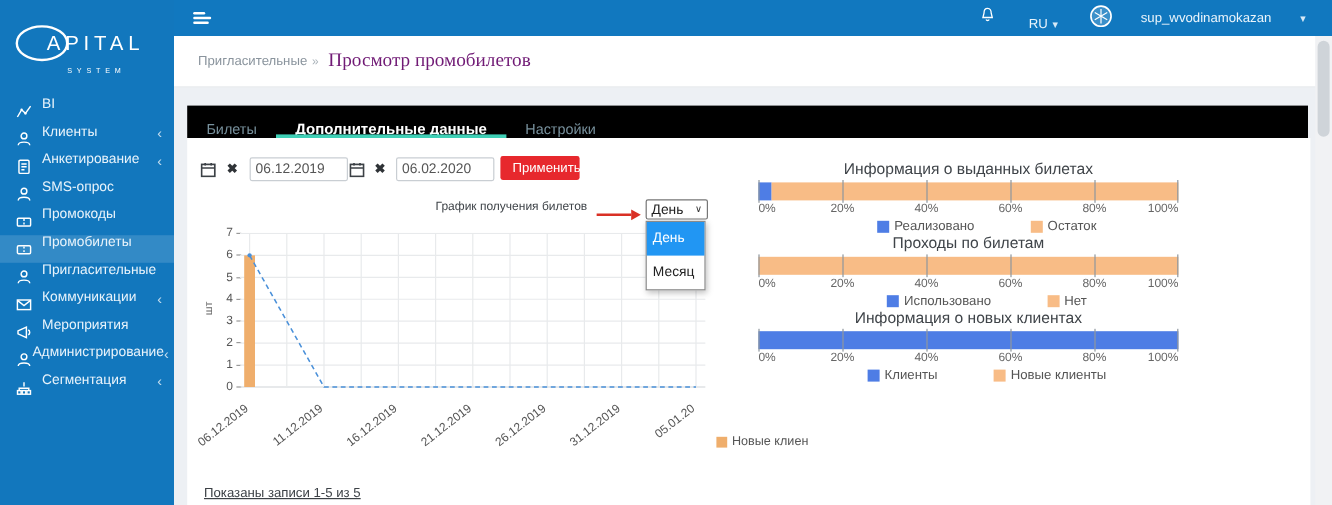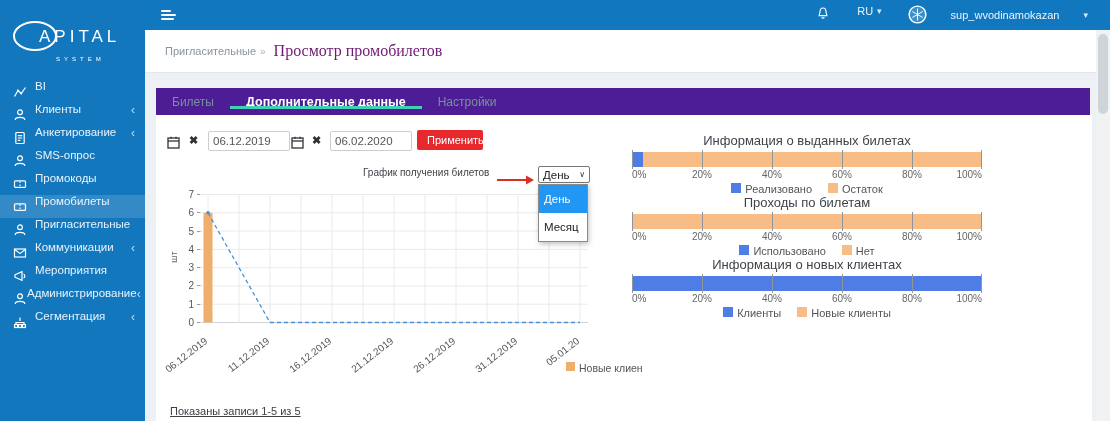--- a/index.html
+++ b/index.html
@@ -5,21 +5,21 @@
   html,body{margin:0;padding:0;background:#fff;font-family:"Liberation Sans",sans-serif;}
   .app{position:relative;width:1110px;height:421px;overflow:hidden;background:#edf0f4;}
 
   
   .topbar{position:absolute;left:145px;top:0;width:965px;height:30px;background:#1178bf;display:flex;align-items:center;}
   .hamburger{margin-left:16px;cursor:pointer;display:flex;flex-direction:column;gap:2px;}
   .hamburger i{display:block;height:2px;background:#fff;border-radius:1px;}
   .hamburger i:nth-child(1){width:10px;}
   .hamburger i:nth-child(2){width:15px;}
   .hamburger i:nth-child(3){width:13px;}
-  .top-right{margin-left:auto;display:flex;align-items:flex-start;gap:26px;padding-right:22px;}
+  .top-right{margin-left:auto;display:flex;align-items:flex-end;gap:26px;padding-right:22px;}
   .lang,.user{color:#eaf4fb;font-size:11px;display:flex;align-items:center;gap:4px;cursor:pointer;}
   .caret{font-size:9px;color:#d7e9f6;}
   .avatar-wrap{display:flex;align-items:center;gap:24px;}
 
   
   .sidebar{position:absolute;left:0;top:0;width:145px;height:421px;background:#1277bd;}
   .logo{margin:16px 0 0 12px;}
   .logo-sub{color:#fff;font-size:6px;letter-spacing:4px;margin:-4px 0 0 44px;}
   .menu{margin-top:18px;}
   .side-item{display:flex;height:23px;padding:0 10px 0 13px;color:#e8f3fb;font-size:11.5px;cursor:pointer;}
@@ -28,39 +28,39 @@
   .s-label{flex:1;white-space:nowrap;}
   .s-chev{color:rgba(255,255,255,.75);font-size:12px;}
 
   
   .crumbbar{position:absolute;left:145px;top:30px;width:965px;height:42px;background:#fff;border-bottom:1px solid #e3e6ea;display:flex;align-items:center;}
   .crumb{color:#8a949d;font-size:11px;margin-left:20px;}
   .crumb-sep{color:#aab3ba;font-size:10px;margin:0 8px 0 4px;}
   .page-title{color:#701a75;font-size:16px;font-family:Liberation Serif, serif;}
 
   
-  .tabbar{position:absolute;left:156px;top:88px;width:934px;height:27px;background:#4c1d95;display:flex;align-items:center;}
+  .tabbar{position:absolute;left:156px;top:88px;width:934px;height:27px;background:#000000;display:flex;align-items:flex-end;}
   .tab{position:relative;display:flex;align-items:center;padding:0 16px;font-size:12px;color:#78919d;cursor:pointer;}
   .tab.active{color:#fff;font-weight:bold;font-size:12.5px;}
   .tab.active::after{content:"";position:absolute;left:0;right:0;bottom:0;height:3px;background:#3fd0b6;}
   .cardbody{position:absolute;left:156px;top:115px;width:936px;height:306px;background:#fff;}
 
   
   .cal-icon{position:absolute;cursor:pointer;}
   .clear-icon{position:absolute;color:#2f3337;font-size:11px;font-weight:bold;cursor:pointer;}
   .date-input{position:absolute;width:72px;height:18px;border:1px solid #c9ced3;border-radius:2px;font-size:11.5px;color:#555;padding:0 4px;font-family:"Liberation Sans",sans-serif;}
   .apply-btn{position:absolute;background:#e7282d;color:#fff;border:none;border-radius:2px;font-size:11px;padding:4px 10px;width:66px;cursor:pointer;font-family:"Liberation Sans",sans-serif;margin-left:16px;}
 
   
   .chart-title{position:absolute;font-size:10px;color:#3f4449;}
   .ylab{position:absolute;font-size:9px;color:#666;transform:rotate(-90deg);}
   .ytick-label{position:absolute;font-size:10px;color:#555;width:14px;text-align:right;}
   .ytick-dash{position:absolute;width:4px;height:1px;background:#999;}
   .xlabel{position:absolute;font-size:10px;color:#555;width:60px;text-align:right;transform:rotate(-38deg);transform-origin:100% 50%;white-space:nowrap;}
-  .legend-item{display:flex;gap:4px;font-size:10.5px;color:#555;}
+  .legend-item{display:flex;align-items:center;gap:4px;font-size:10.5px;color:#555;margin-left:31px;}
   .legend-sq{width:9px;height:9px;display:inline-block;}
   .line-legend{position:absolute;display:flex;gap:14px;}
 
   
   .pct-chart{position:absolute;left:632px;width:350px;}
   .pct-title{text-align:center;font-size:13px;color:#3f4449;height:17px;}
   .pct-bar{position:relative;height:15px;margin-top:2px;}
   .pct-seg{position:absolute;top:0;bottom:0;}
   .pct-tick{position:absolute;top:-2px;height:19px;width:1px;background:#8f979e;}
   .pct-labels{position:relative;height:13px;margin-top:2px;}

